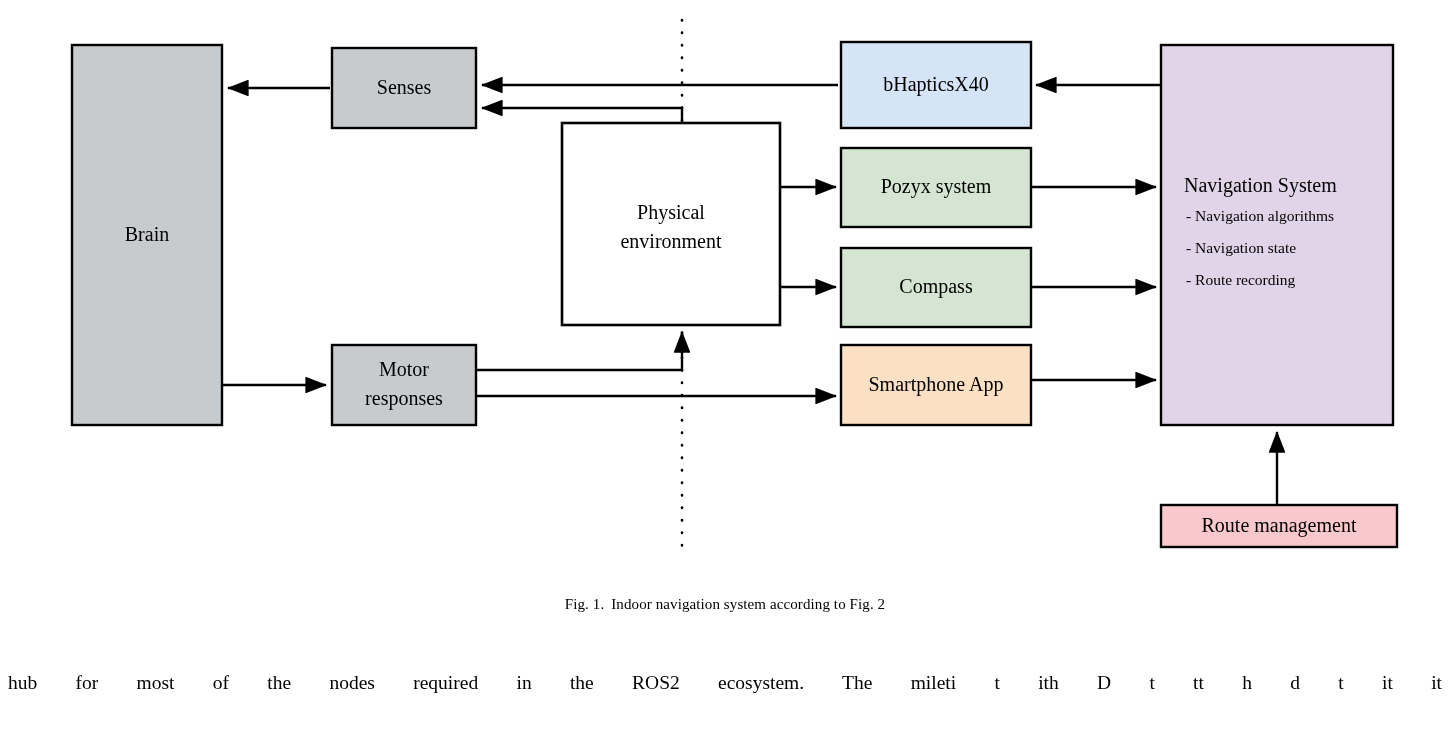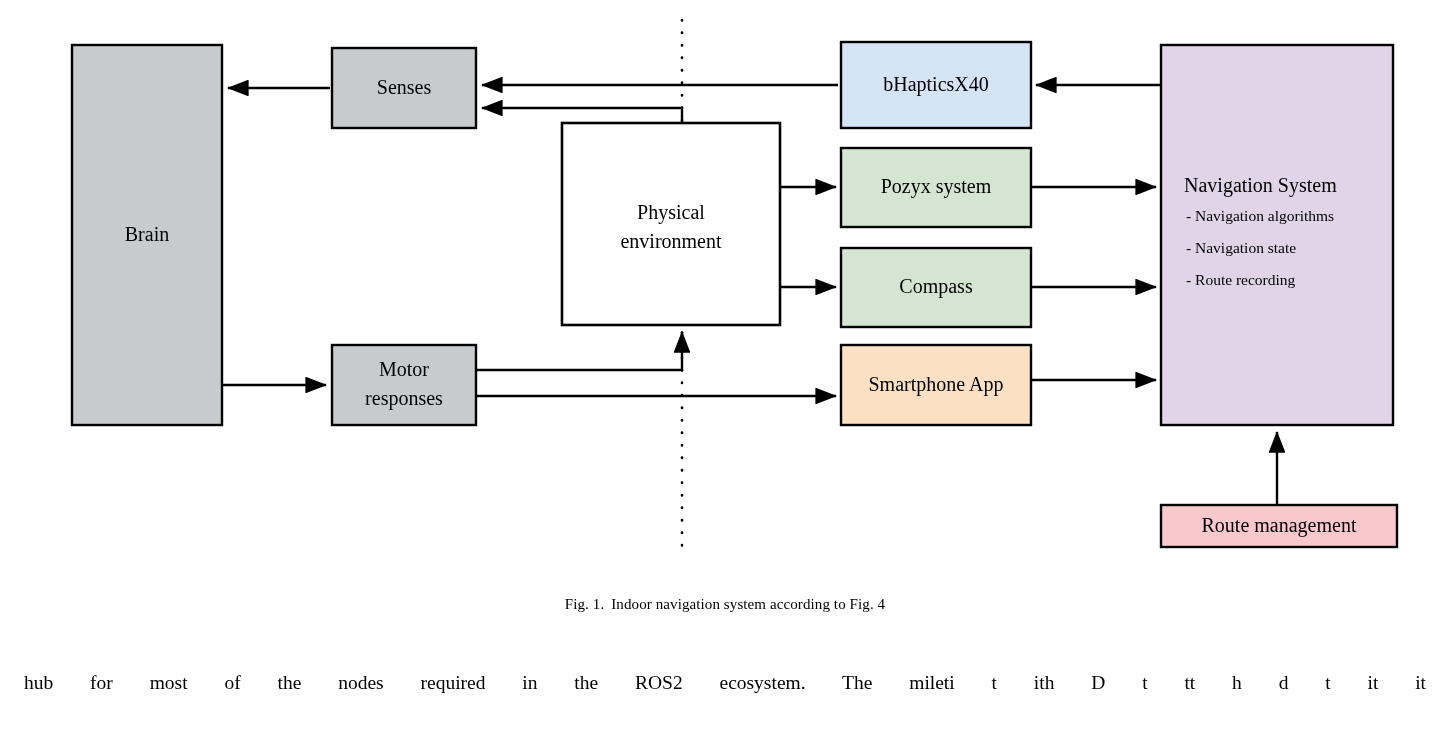--- a/index.html
+++ b/index.html
@@ -82,21 +82,21 @@
     margin-right: 7px;
   }
   #body-columns {
     position: absolute;
     left: 0;
     top: 668px;
     width: 1450px;
     height: 62px;
     display: flex;
     gap: 52px;
-    padding: 0 24px;
+    padding: 0 8px;
     box-sizing: border-box;
     overflow: hidden;
   }
   .body-col {
     flex: 1 1 0;
     font-family: "Liberation Serif", "DejaVu Serif", serif;
     font-size: 19.5px;
     line-height: 29px;
     text-align: justify;
     text-align-last: justify;
@@ -197,20 +197,20 @@
     </g>
 
     <g>
       <rect class="node-rect" x="1161" y="505" width="236" height="42" fill="#f9c8cd"></rect>
       <text class="node-label" x="1279" y="527">Route management</text>
     </g>
   </svg>
 </div>
 
 <div id="caption">
-  <span class="cap-num">Fig. 1.</span><span>Indoor navigation system according to Fig. 4</span>
+  <span class="cap-num">Fig. 1.</span><span>Indoor navigation system according to Fig. 2</span>
 </div>
 
 <div id="body-columns">
   <div class="body-col">
     <p>hub for most of the nodes required in the ROS2 ecosystem. The mileti t ith D t tt h d t it it</p>
   </div>
 </div>
 
 </body></html>

